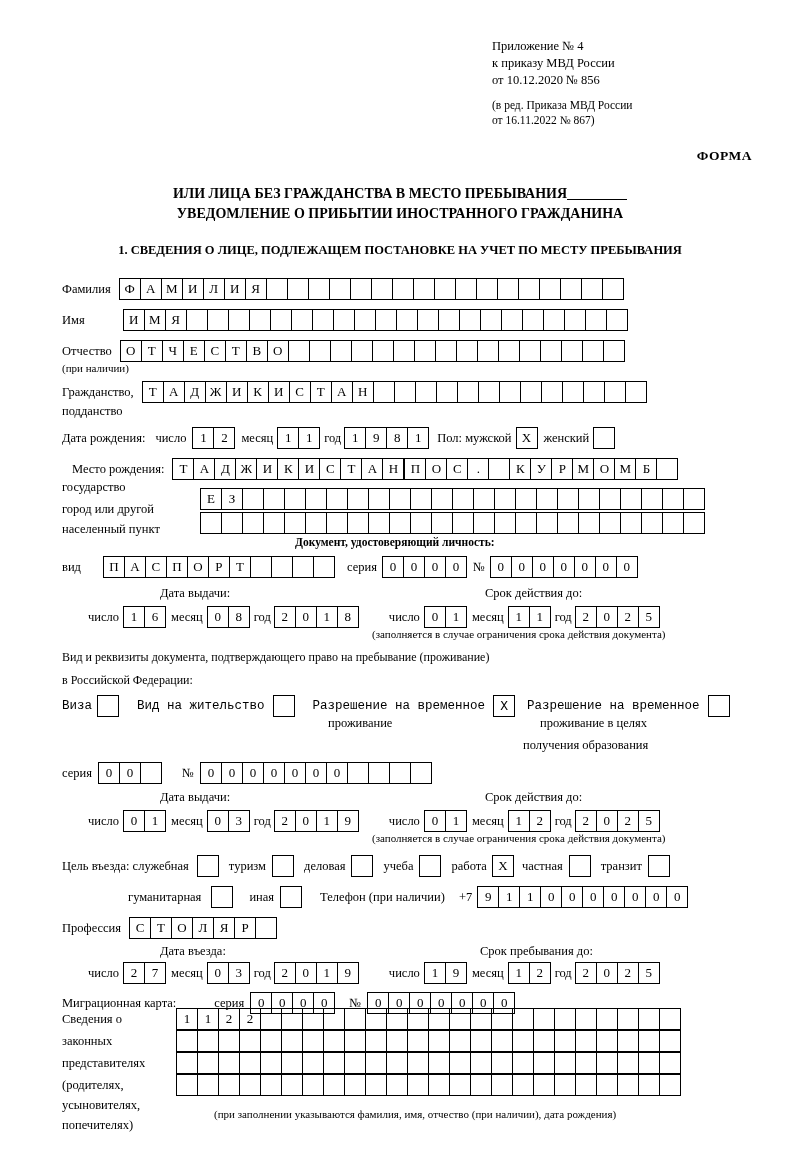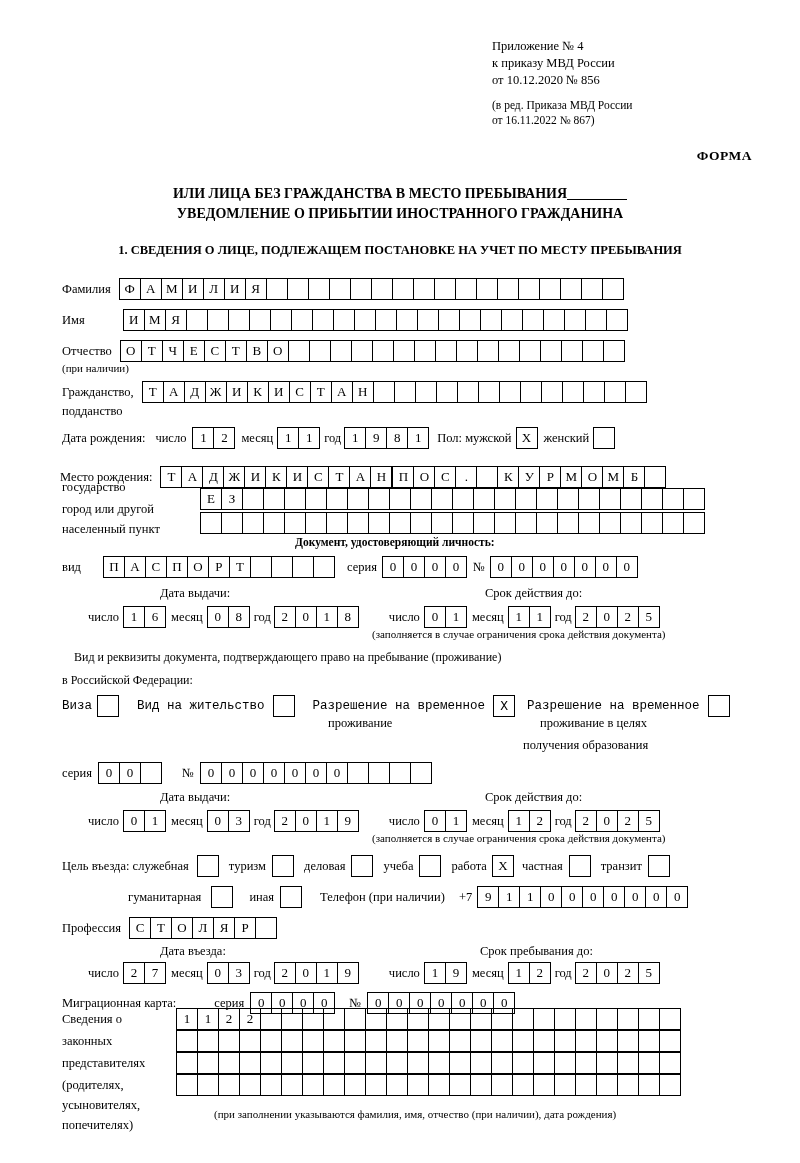--- a/index.html
+++ b/index.html
@@ -214,21 +214,21 @@
         </div>
         <span style="display: inline-block; width: 8px;"></span>
         <span class="lbl">Пол: мужской</span>
         <span style="display: inline-block; width: 4px;"></span>
         <span class="box">X</span>
         <span style="display: inline-block; width: 6px;"></span>
         <span class="lbl">женский</span>
         <span style="display: inline-block; width: 4px;"></span>
         <span class="box"></span>
       </div>
-      <div class="row" style="left: 60px; top: 458px; margin-top: 8px;">
+      <div class="row" style="left: 72px; top: 458px;">
         <span class="lbl">Место рождения:</span>
         <span style="display: inline-block; width: 8px;"></span>
         <div class="cells">
           <div class="c">Т</div>
           <div class="c">А</div>
           <div class="c">Д</div>
           <div class="c">Ж</div>
           <div class="c">И</div>
           <div class="c">К</div>
           <div class="c">И</div>
@@ -408,21 +408,21 @@
         <div class="cells">
           <div class="c">2</div>
           <div class="c">0</div>
           <div class="c">2</div>
           <div class="c">5</div>
         </div>
       </div>
       <div class="row" style="left: 372px; top: 628px;">
         <span class="lbl sm">(заполняется в случае ограничения срока действия документа)</span>
       </div>
-      <div class="row" style="left: 74px; top: 650px;">
+      <div class="row" style="left: 62px; top: 650px;">
         <span class="lbl" style="font-size: 12px;">Вид и реквизиты документа, подтверждающего право на пребывание (проживание)</span>
       </div>
       <div class="row" style="left: 62px; top: 673px;">
         <span class="lbl" style="font-size: 12px;">в Российской Федерации:</span>
       </div>
       <div class="row" style="left: 62px; top: 695px; font-family: Liberation Mono, monospace;">
         <span class="lbl">Виза</span>
         <span style="display: inline-block; width: 5px;"></span>
         <span class="box"></span>
         <span style="display: inline-block; width: 18px;"></span>

